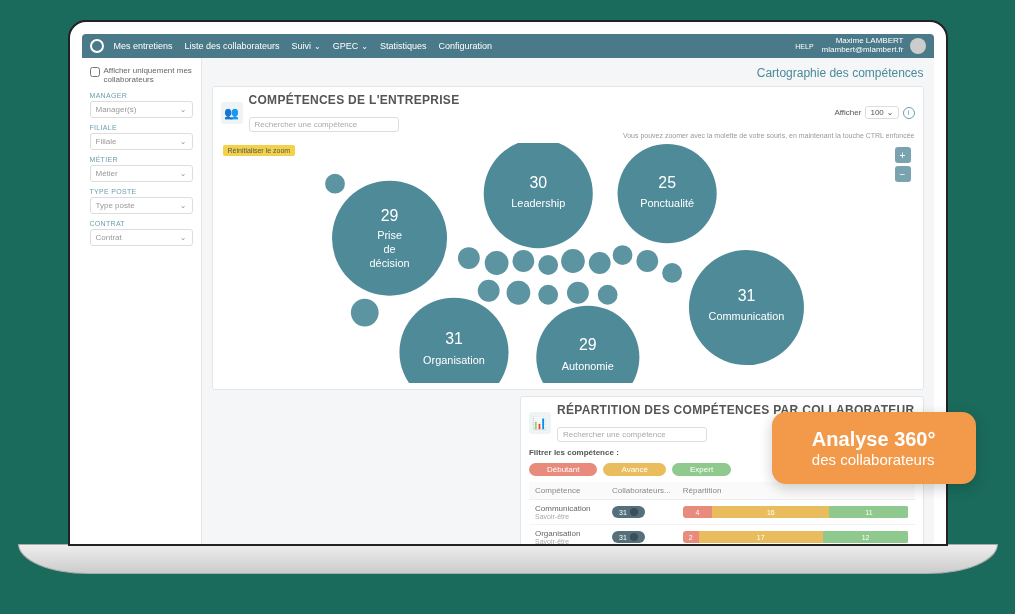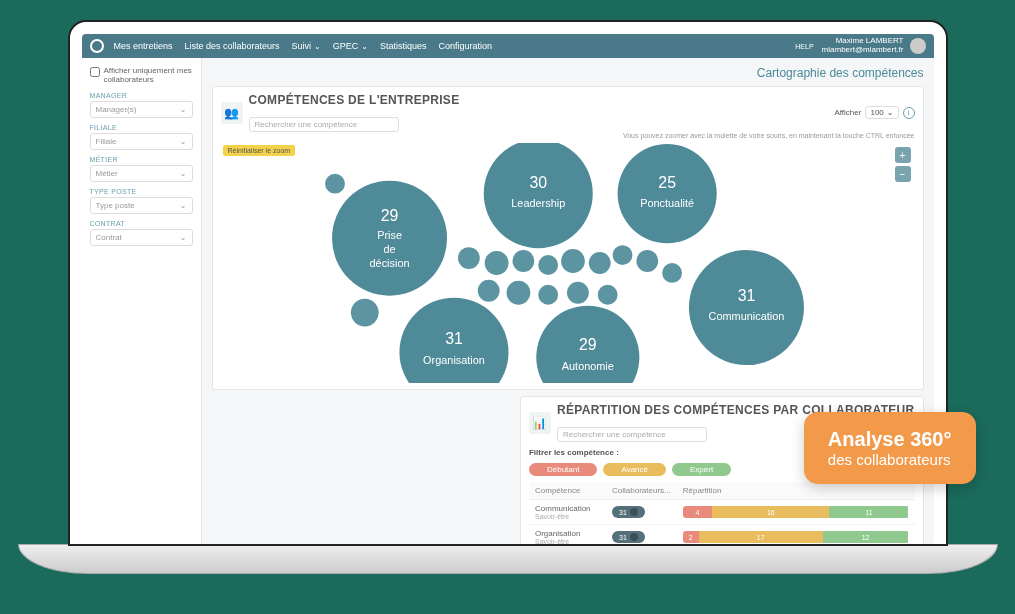--- a/index.html
+++ b/index.html
@@ -58,21 +58,21 @@
 
   table { width:100%; border-collapse:collapse; font-size:8px; margin-top:6px;}
   th { text-align:left; color:#888; font-weight:normal; padding:4px 6px; border-bottom:1px solid #eee; background:#fafafa;}
   td { padding:4px 6px; border-bottom:1px solid #f2f2f2; color:#666; vertical-align:middle;}
   .badge { background:#55707a; color:#fff; font-size:7px; padding:2px 7px; border-radius:8px; display:inline-flex; align-items:center; gap:3px;}
   .badge .dot{width:8px;height:8px;border-radius:50%;background:#3a5058;display:inline-block;}
   .bar { height:12px; border-radius:3px; display:flex; overflow:hidden; }
   .seg { display:flex; align-items:center; justify-content:center; color:#fff; font-size:7px;}
   .seg.red{background:#e88b7d;} .seg.yel{background:#e9bd5e;} .seg.grn{background:#8fc98e;}
 
-  .callout { position:absolute; right:-30px; bottom:60px; background:#f2994a; color:#fff; padding:16px 24px; border-radius:14px; box-shadow:0 4px 14px rgba(0,0,0,.2);}
+  .callout { position:absolute; right:-30px; bottom:60px; background:#f2994a; color:#fff; padding:16px 40px; border-radius:14px; box-shadow:0 4px 14px rgba(0,0,0,.2);}
   .callout .l1 { font-size:20px; font-weight:600; }
   .callout .l2 { font-size:15px; font-weight:300; }
 </style>
 </head>
 <body>
 
 <div style="display:flex;flex-direction:column;align-items:center;position:relative;">
 <div class="laptop">
   <div class="screen">
 

